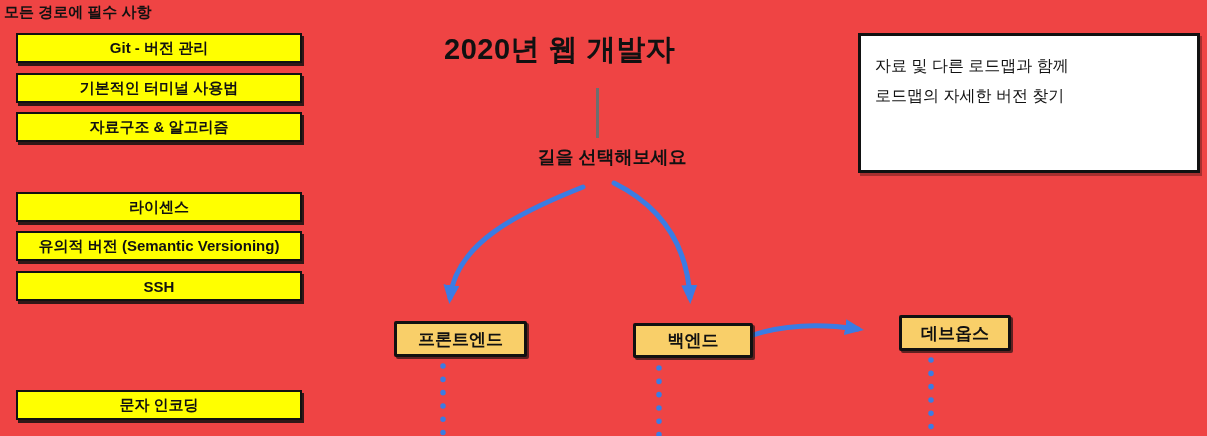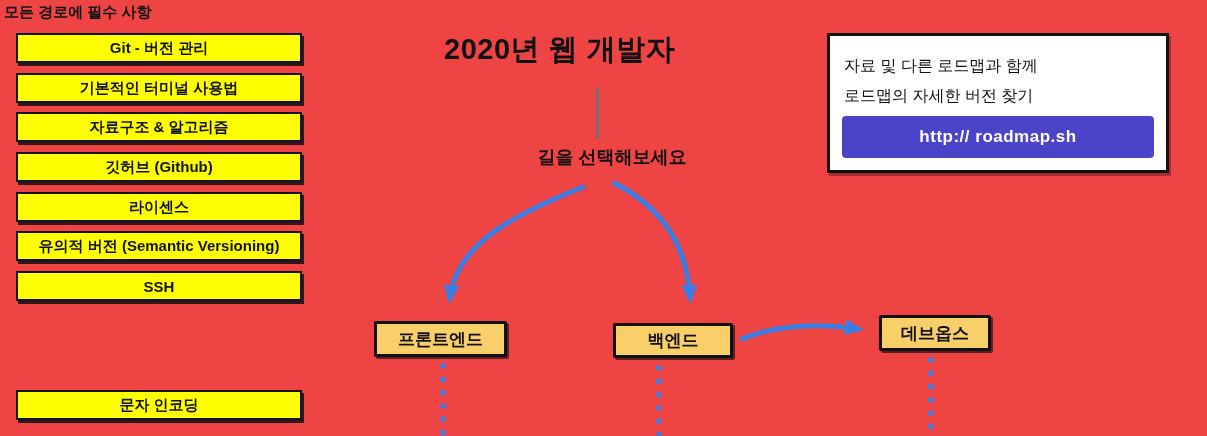--- a/index.html
+++ b/index.html
@@ -23,35 +23,35 @@
     background:var(--node-yellow);border:2px solid var(--border-black);
     box-shadow:2px 3px 0 rgba(15,15,15,.85);
     display:flex;align-items:center;justify-content:center;
     font-size:15px;font-weight:bold;white-space:nowrap;cursor:pointer;margin-left:14px;
   }
   .onode{
     position:absolute;background:var(--node-orange);
     border:3px solid var(--border-black);border-radius:2px;
     box-shadow:2px 2px 0 rgba(15,15,15,.65);
     display:flex;align-items:center;justify-content:center;
-    font-size:17px;font-weight:bold;white-space:nowrap;cursor:pointer;
+    font-size:17px;font-weight:bold;white-space:nowrap;cursor:pointer;margin-left:20px;
   }
   .title{
     position:absolute;left:444px;top:30px;width:320px;text-align:left;
     font-size:29px;font-weight:bold;letter-spacing:.5px;white-space:nowrap;
   }
   .title-stem{
     position:absolute;left:596px;top:88px;width:3px;height:50px;background:var(--line-gray);
   }
   .subtitle{
     position:absolute;left:512px;top:145px;width:200px;text-align:center;
     font-size:18px;font-weight:600;white-space:nowrap;
   }
   .infobox{
-    position:absolute;left:827px;top:33px;width:336px;height:134px;
+    position:absolute;left:858px;top:33px;width:336px;height:134px;
     background:#fff;border:3px solid var(--border-black);
     box-shadow:2px 3px 0 rgba(0,0,0,.3);
   }
   .infobox .l1{position:absolute;left:14px;top:20px;font-size:16px;white-space:nowrap;}
   .infobox .l2{position:absolute;left:14px;top:50px;font-size:16px;white-space:nowrap;}
   .infobox .cta{
     position:absolute;left:12px;top:80px;width:312px;height:42px;
     background:var(--button-purple);border:none;border-radius:4px;
     color:#fff;font-size:17px;font-weight:bold;letter-spacing:.5px;
     display:flex;align-items:center;justify-content:center;cursor:pointer;
@@ -64,21 +64,20 @@
 </style>
 </head>
 <body>
 
 <div class="canvas">
 
   <div class="sb-head">모든 경로에 필수 사항</div>
   <div class="ynode" style="top:33px">Git - 버전 관리</div>
   <div class="ynode" style="top:112px">자료구조 &amp; 알고리즘</div>
   <div class="ynode" style="top:73px">기본적인 터미널 사용법</div>
-  <div class="ynode" style="top:152px">깃허브 (Github)</div>
   <div class="ynode" style="top:192px">라이센스</div>
   <div class="ynode" style="top:231px">유의적 버전 (Semantic Versioning)</div>
   <div class="ynode" style="top:271px">SSH</div>
   <div class="ynode" style="top:390px">문자 인코딩</div>
 
   <div class="title">2020년 웹 개발자</div>
   <div class="title-stem"></div>
   <div class="subtitle">길을 선택해보세요</div>
 
   <svg class="flow" width="1207" height="436" viewBox="0 0 1207 436">
@@ -95,16 +94,15 @@
     <line class="dots" x1="931" y1="360" x2="931" y2="430"></line>
   </svg>
 
   <div class="onode" style="left:374px;top:321px;width:127px;height:30px">프론트엔드</div>
   <div class="onode" style="left:613px;top:323px;width:114px;height:29px">백엔드</div>
   <div class="onode" style="left:879px;top:315px;width:106px;height:30px">데브옵스</div>
 
   <div class="infobox">
     <div class="l1">자료 및 다른 로드맵과 함께</div>
     <div class="l2">로드맵의 자세한 버전 찾기</div>
-    <div class="cta">http:// roadmap.sh</div>
   </div>
 
 </div>
 
 </body></html>

